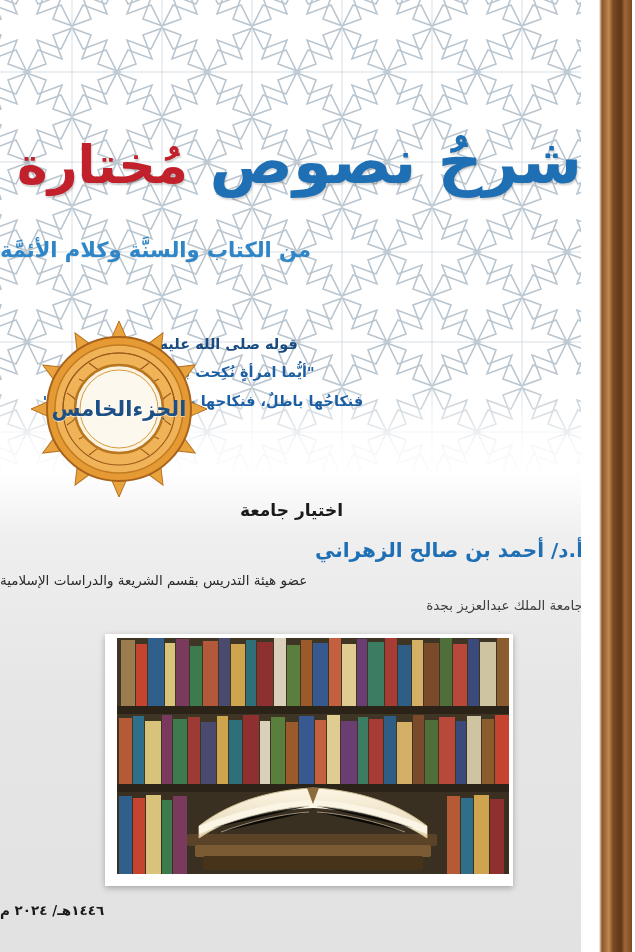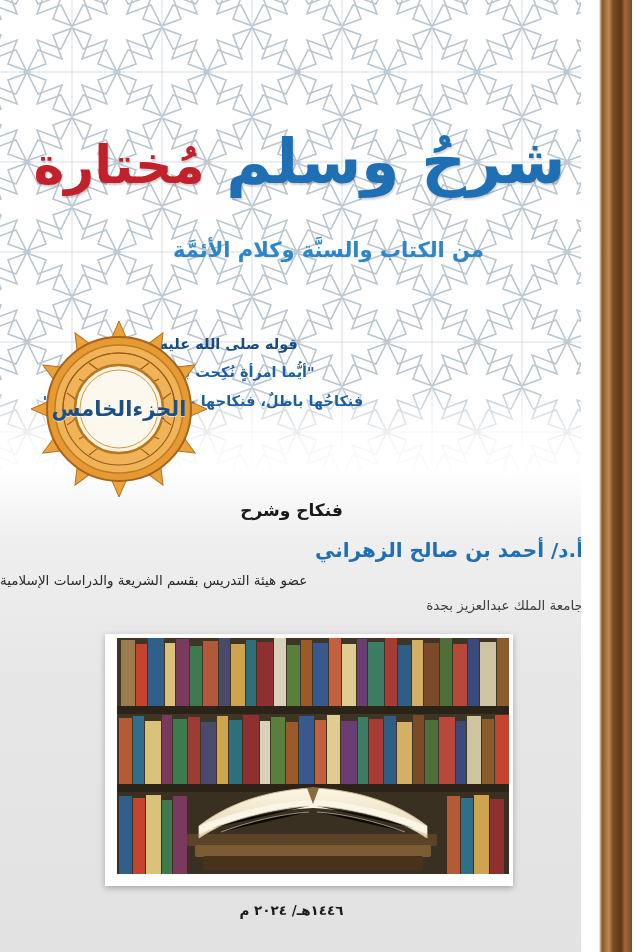--- a/index.html
+++ b/index.html
@@ -111,27 +111,26 @@
     font-size: 52px;
     text-shadow: 1px 2px 2px rgba(0,0,0,0.20);
     margin-left: 16px;
   }
 
   .title-sub {
     position: absolute;
     top: 238px;
     left: 0;
     width: 583px;
-    text-align: center;
+    text-align: left;
     font-size: 21px;
     font-weight: bold;
     color: #2e86c8;
     direction: rtl;
     text-shadow: 0px 1px 1px rgba(0,0,0,0.10);
-    margin-left: 37px;
   }
 
   
   .hadith {
     position: absolute;
     top: 330px;
     right: 210px;
     width: 340px;
     text-align: center;
     direction: rtl;
@@ -226,21 +225,21 @@
     box-shadow: 0 2px 6px rgba(0,0,0,0.28);
     overflow: hidden;
   }
   .photo-frame svg { display: block; }
 
   .date-line {
     position: absolute;
     top: 902px;
     left: 0;
     width: 583px;
-    text-align: center;
+    text-align: left;
     direction: rtl;
     font-size: 13.5px;
     font-weight: bold;
     color: #1a1a1a;
   }
 </style>
 </head>
 <body>
 
 <div class="page">
@@ -265,21 +264,21 @@
           </pattern>
         </defs>
         <rect x="0" y="0" width="620" height="530" fill="url(#lattice)"></rect>
       </svg>
       <div class="band-fade"></div>
     </div>
 
     <div class="lower-bg"></div>
 
     <div class="title-main">
-      <span>شرحُ وسلم</span>
+      <span>شرحُ نصوص</span>
       <span class="accent">مُختارة</span>
     </div>
 
     <div class="title-sub">من الكتاب والسنَّة وكلام الأئمَّة</div>
 
     <div class="hadith">
       <div class="line1">قوله صلى الله عليه وسلم:</div>
       <div class="line2">"أيُّما امرأةٍ نُكِحت بغير إذن وليِّها</div>
       <div class="line3">فنكاحُها باطلٌ، فنكاحها باطلٌ، فنكاحها باطلٌ"</div>
     </div>
@@ -318,21 +317,21 @@
           <circle r="44" fill="#fbf3e2" stroke="#b8761f" stroke-width="2.5"></circle>
           <circle r="39" fill="#fdf8ee" stroke="#d79a3e" stroke-width="1"></circle>
         </g>
       </svg>
       <div class="badge-text">
         <span>الجزء</span>
         <span>الخامس</span>
       </div>
     </div>
 
-    <div class="by-label">فنكاح وشرح</div>
+    <div class="by-label">اختيار جامعة</div>
     <div class="author-name">أ.د/ أحمد بن صالح الزهراني</div>
     <div class="affil-1">عضو هيئة التدريس بقسم الشريعة والدراسات الإسلامية</div>
     <div class="affil-2">جامعة الملك عبدالعزيز بجدة</div>
 
     <div class="photo-frame">
       <svg width="392" height="236" viewBox="0 0 392 236" xmlns="http://www.w3.org/2000/svg">
         <defs>
           <linearGradient id="pagegrad" x1="0" y1="0" x2="0" y2="1">
             <stop offset="0%" stop-color="#fdf6e4"></stop>
             <stop offset="100%" stop-color="#e3d5b4"></stop>

